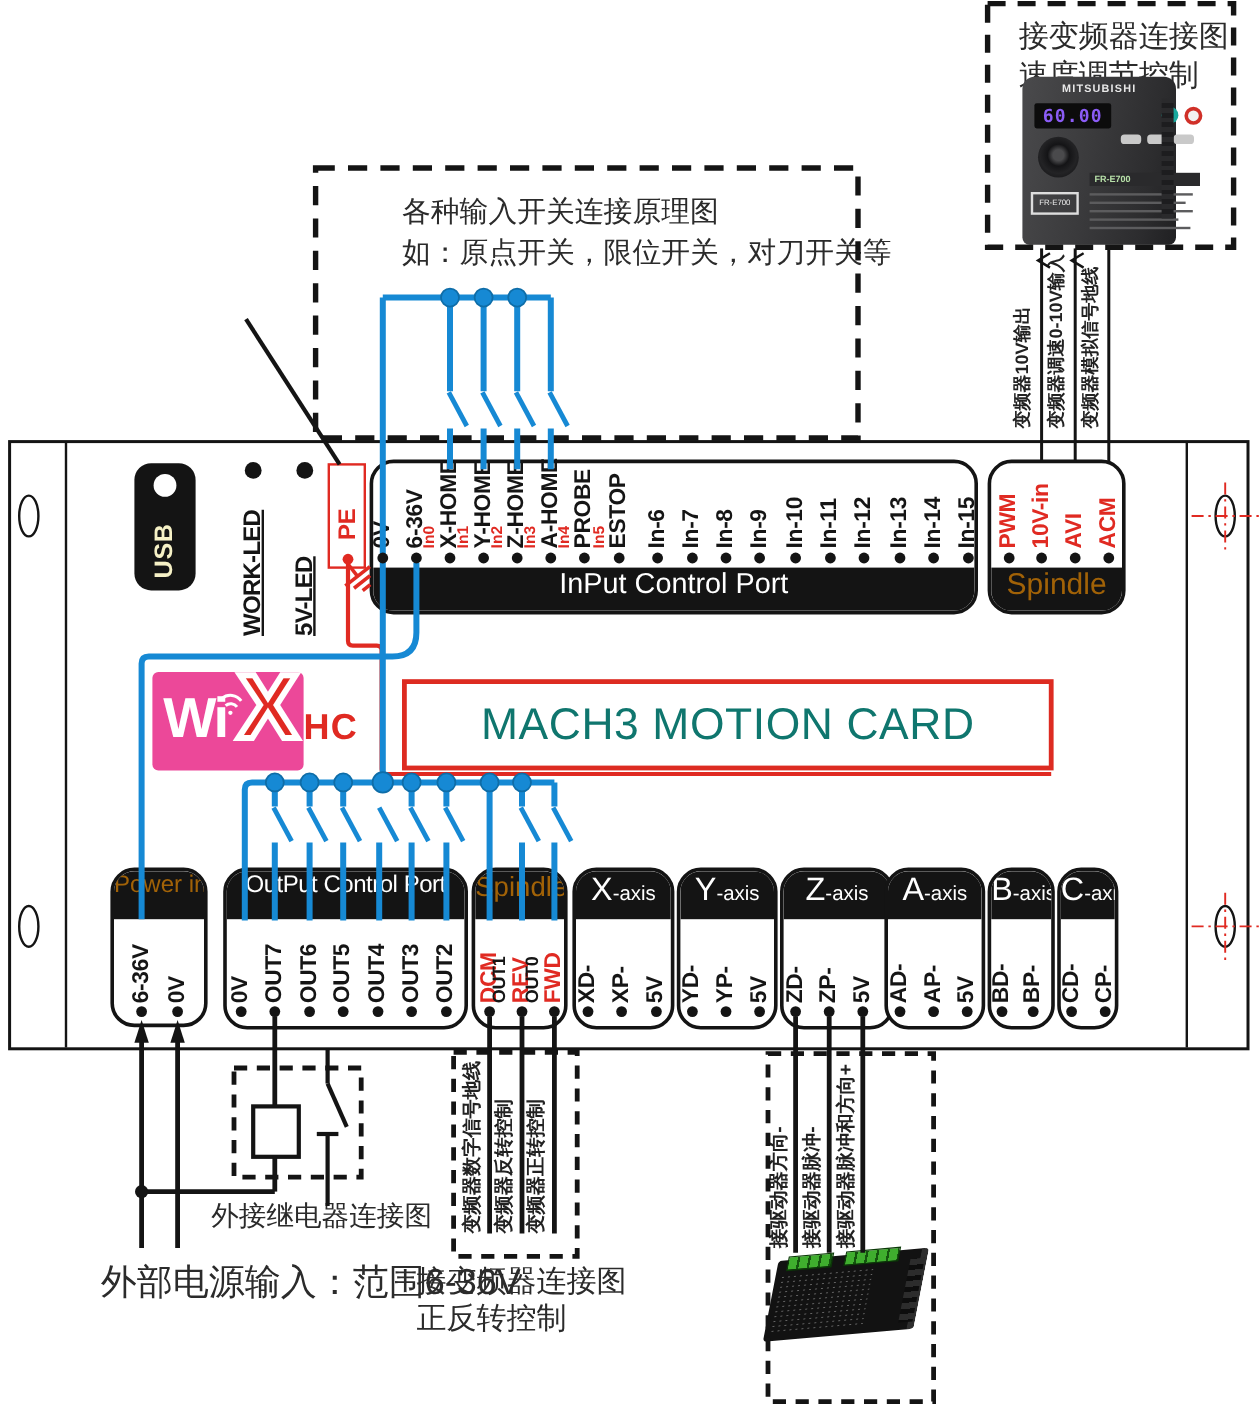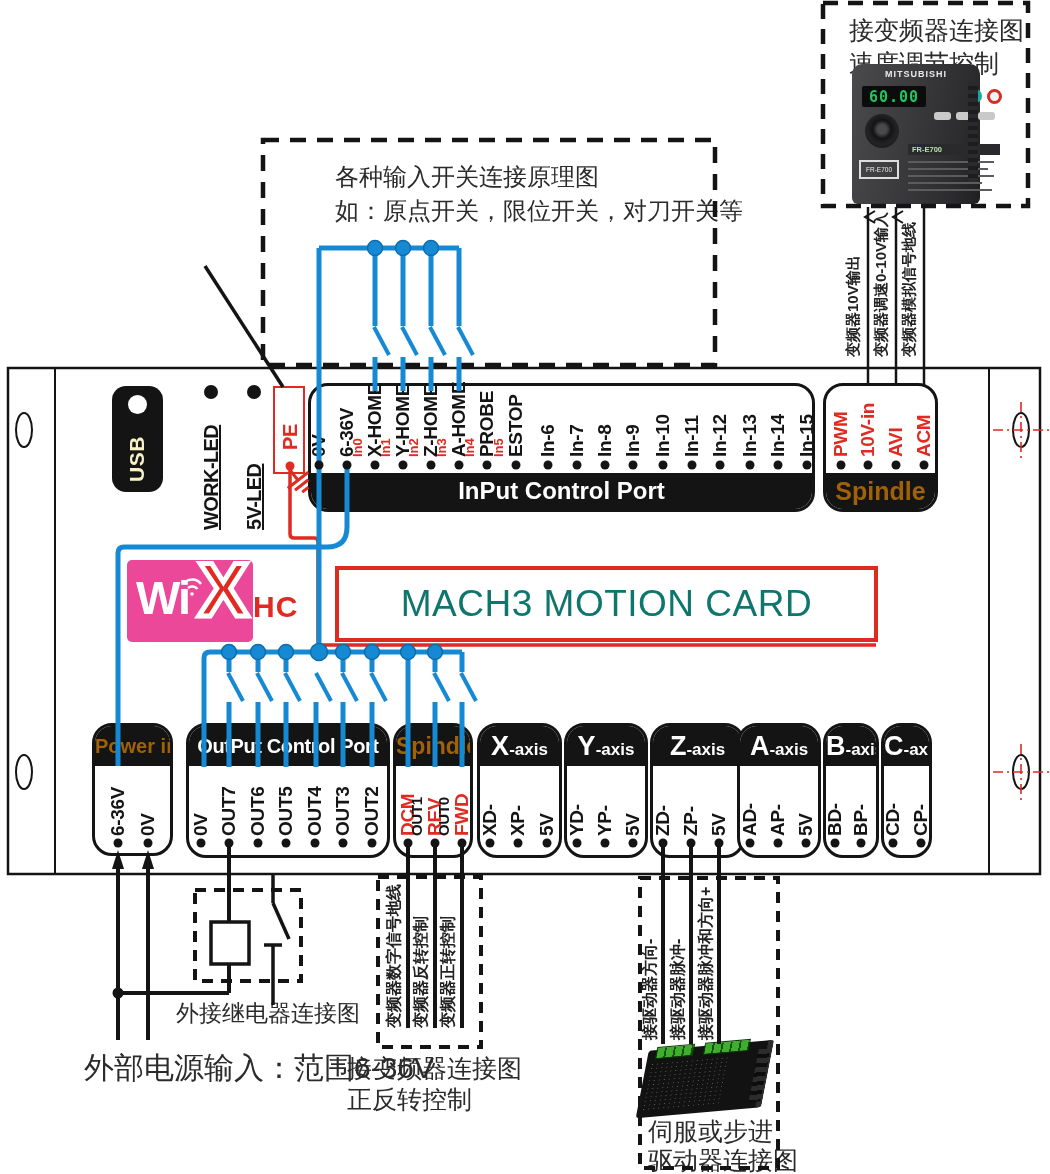--- a/index.html
+++ b/index.html
@@ -1,22 +1,22 @@
 <!DOCTYPE html>
 <html><head>
 <meta charset="utf-8">
 <style>
   html,body{margin:0;padding:0;background:#fff;}
   .stage{position:relative;width:1050px;height:1174px;background:#fff;overflow:hidden;
          font-family:"Liberation Sans",sans-serif;color:#1a1a1a;}
   
   .blk{position:absolute;box-sizing:border-box;border:3px solid #141414;border-radius:20px;
        background:#fff;overflow:hidden;display:flex;flex-direction:column;}
-  .blk .bar{background:#141414;color:#fff;display:flex;align-items:center;justify-content:center;
-       font-weight:700;}
+  .blk .bar{background:#141414;color:#fff;display:flex;align-items:flex-start;justify-content:center;
+       font-weight:400;}
   .blk .fill{flex:1;}
   .bt{display:block;width:100%;text-align:center;white-space:nowrap;}
   .bar.redtxt{color:#a16207;}
   .axist{font-size:17px;}
   .axist::first-letter{font-size:27px;}
   
   .vl{position:absolute;transform-origin:0 100%;transform:rotate(-90deg);white-space:nowrap;
       font-weight:700;font-size:19px;line-height:20px;color:#151515;letter-spacing:-0.3px;}
   .vl .main{display:block;}
   .vl .pin{display:block;font-size:13px;line-height:14px;color:#e02a22;letter-spacing:0;}
@@ -44,21 +44,21 @@
   .usbdot{position:absolute;left:128px;top:395px;width:19px;height:19px;border-radius:50%;background:#fff;}
   
   .pebox{position:absolute;left:273px;top:386px;width:32px;height:88px;box-sizing:border-box;border:2.5px solid #e02a22;}
   
   .inv{position:absolute;left:852px;top:64px;width:128px;height:140px;border-radius:10px 10px 6px 6px;
        background:linear-gradient(100deg,#4a4a4c 0%,#3a3a3c 45%,#2c2c2e 80%,#202022 100%);}
   .inv-brand{position:absolute;left:0;top:5px;width:100%;text-align:center;color:#e8e8e8;
        font-size:9px;font-weight:700;letter-spacing:1px;}
   .inv-screen{position:absolute;left:10px;top:22px;width:64px;height:21px;background:#0c0c0c;border-radius:2px;
        display:flex;align-items:center;justify-content:center;}
-  .inv-screen span{color:#22c55e;font-family:"DejaVu Sans Mono",monospace;font-weight:700;font-size:15px;letter-spacing:1px;}
+  .inv-screen span{color:#8b5cf6;font-family:"DejaVu Sans Mono",monospace;font-weight:700;font-size:15px;letter-spacing:1px;}
   .btn-run{position:absolute;left:116px;top:25px;width:14px;height:14px;border-radius:50%;background:#19a89d;}
   .btn-stop{position:absolute;left:135px;top:25px;width:9px;height:9px;border-radius:50%;background:#f2f2f2;border:3px solid #d03028;}
   .pill{position:absolute;width:17px;height:8px;border-radius:3px;background:#c9c9c9;}
   .dial{position:absolute;left:13px;top:50px;width:34px;height:34px;border-radius:50%;
         background:radial-gradient(circle at 50% 45%,#4a4a4c 0 18%,#141416 36%,#232325 60%,#0e0e10 100%);}
   .inv-strip{position:absolute;left:56px;top:80px;width:92px;height:11px;background:#2a2a2c;color:#b7e0a8;
         font-size:7.5px;font-weight:700;display:flex;align-items:center;padding-left:4px;box-sizing:border-box;}
   .inv-line{position:absolute;height:2px;background:#5c5c5e;}
   .inv-tag{position:absolute;left:7px;top:96px;width:36px;height:15px;border:2px solid #ddd;color:#eee;
         font-size:6.5px;display:flex;align-items:center;justify-content:center;}
@@ -404,24 +404,20 @@
     <div class="g2"></div>
     <div class="fins"></div>
     <div class="spk"></div>
   </div>
 
   <div class="note" style="left:176px;top:998px;font-size:23px;">外接继电器连接图</div>
   <div class="note" style="left:84px;top:1048px;font-size:30px;">外部电源输入：范围6-36V</div>
   <div class="note" style="left:347px;top:1053px;font-size:25px;line-height:31px;">
     <div>接变频器连接图</div>
     <div>正反转控制</div>
-  </div>
-  <div class="note" style="left:648px;top:1117px;font-size:25px;line-height:29px;">
-    <div>伺服或步进</div>
-    <div>驱动器连接图</div>
   </div>
 
   <svg class="overlay" width="1050" height="1174" viewBox="0 0 1050 1174">
 
     <g fill="none" stroke="#141414">
       <rect x="263" y="140" width="452" height="225" stroke-width="4.5" stroke-dasharray="16 11"></rect>
       <rect x="823" y="3" width="205" height="203" stroke-width="4.5" stroke-dasharray="15 10"></rect>
       <rect x="195" y="890" width="106" height="91" stroke-width="4" stroke-dasharray="11 8"></rect>
       <rect x="378" y="877" width="103" height="170" stroke-width="4" stroke-dasharray="11 8"></rect>
       <rect x="640" y="878" width="138" height="290" stroke-width="4" stroke-dasharray="11 8"></rect>

